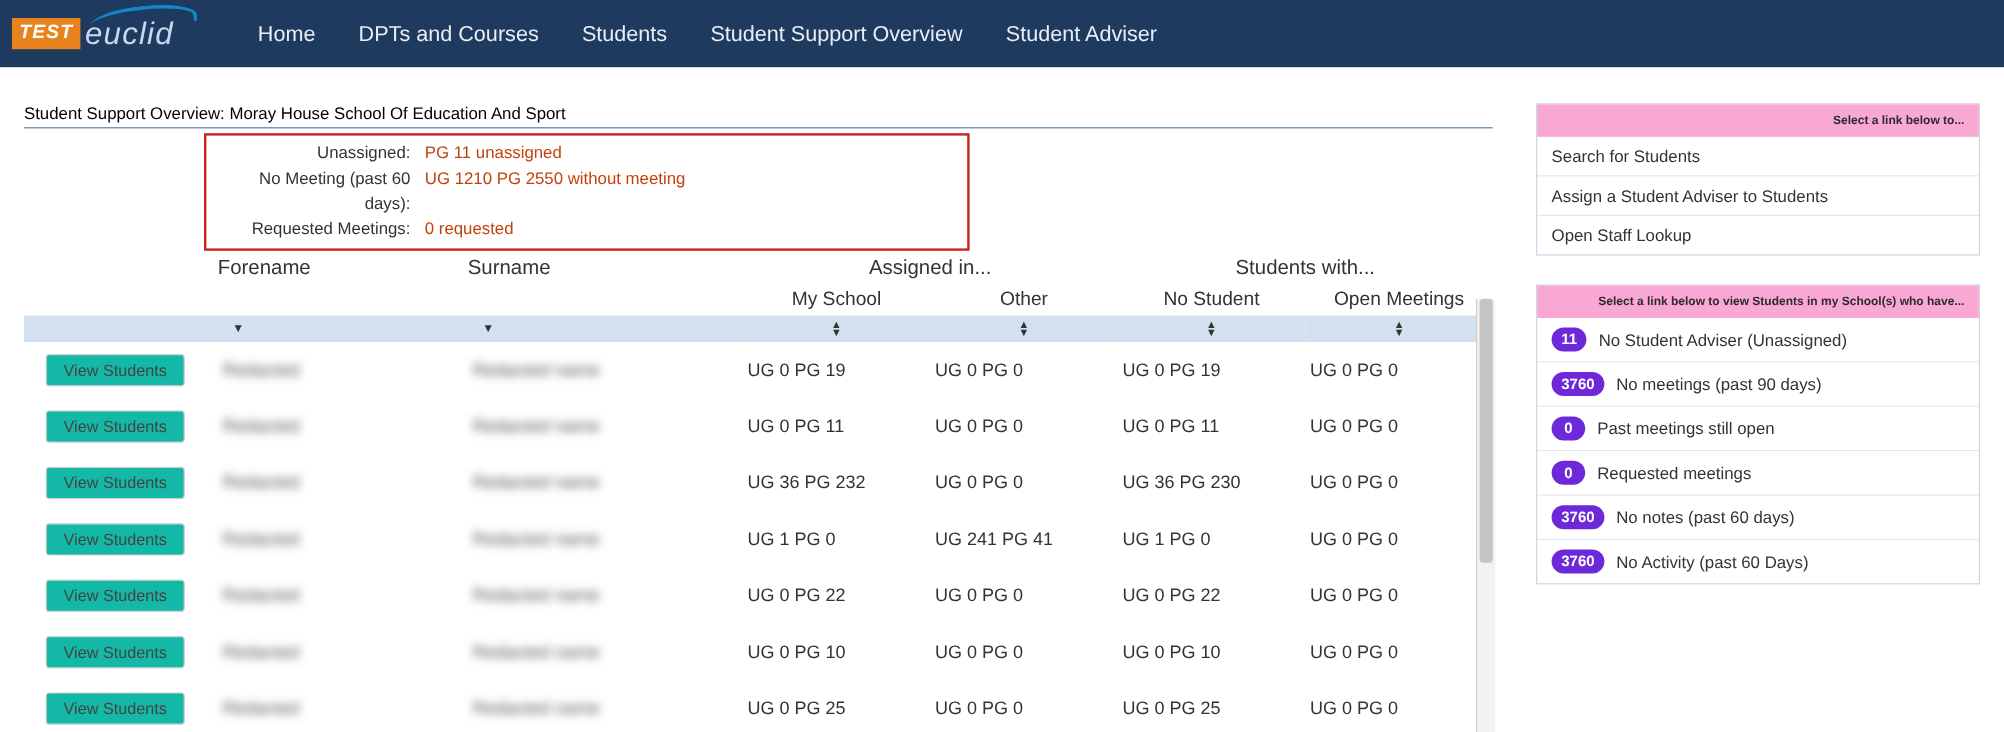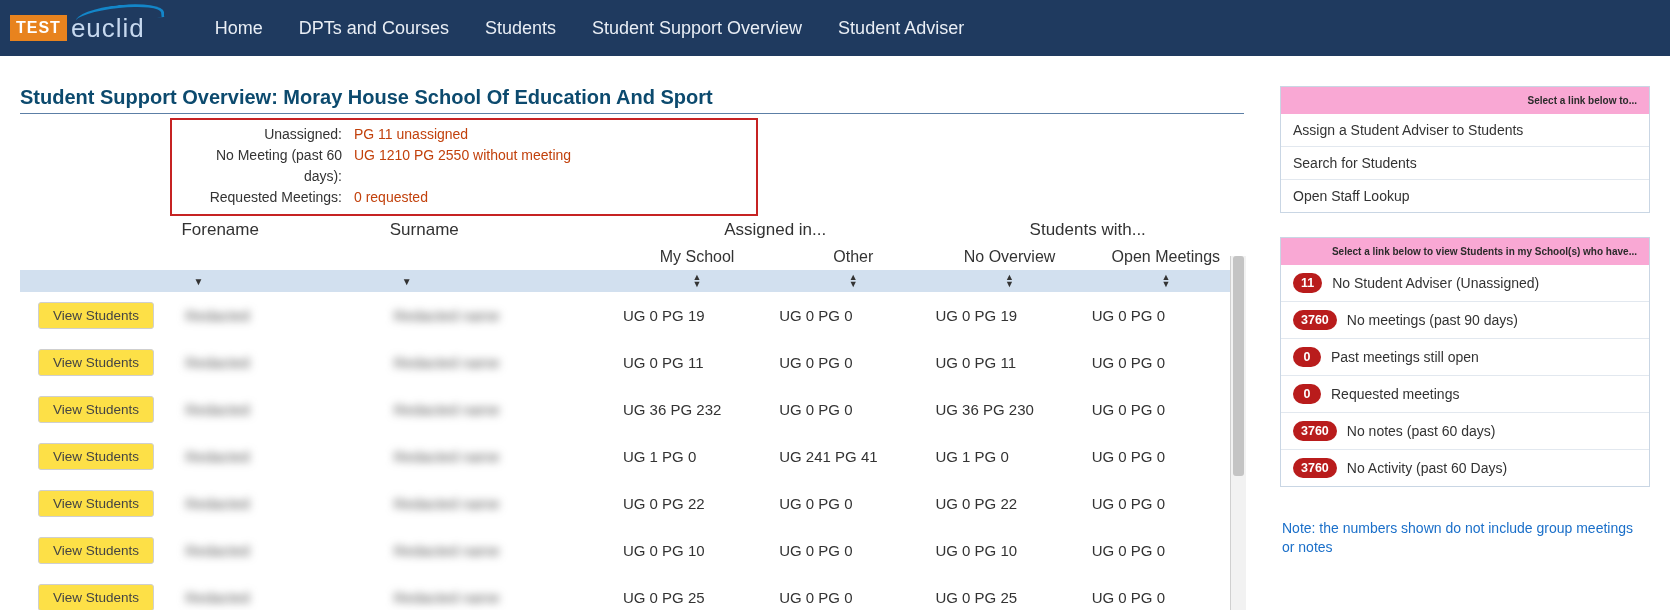--- a/index.html
+++ b/index.html
@@ -1,69 +1,69 @@
 <!DOCTYPE html>
 <html><head>
 <meta charset="utf-8">
 <style>
   * { box-sizing: border-box; margin: 0; padding: 0; }
   html, body { width: 1670px; font-family: "Segoe UI", Arial, sans-serif; font-size: 14px; color: #333; background:#fff; }
 
   
   .topnav { background:#1f3a5f; height:56px; display:flex; align-items:center; padding:0 18px 0 0; }
-  .logo { display:flex; align-items:center; padding:0 30px 0 10px; }
+  .logo { display:flex; align-items:center; padding:0 30px 0 10px;font-style:italic; }
   .logo-test { background:#e8831e; color:#fff; font-weight:bold; font-size:16px; padding:4px 6px; letter-spacing:1px; }
   .logo-word { color:#c7d9ef; font-size:26px; font-weight:300; letter-spacing:1px; margin-left:4px; position:relative; }
   .logo-word::before { content:""; position:absolute; top:-8px; left:4px; width:86px; height:14px; border:3px solid #1386c9; border-bottom:none; border-left:none; border-top-right-radius:60px 16px; border-top-left-radius:60px 16px; transform:rotate(-6deg); }
   .nav-links { display:flex; gap:36px; margin-left:40px; }
   .nav-links a { color:#e9eef5; text-decoration:none; font-size:18px; }
 
   
   .page { width:1670px; padding:30px 20px 0 20px; display:flex; gap:36px; align-items:flex-start; }
   .main { flex:1 1 auto; min-width:0; }
   .side { width:370px; flex:0 0 370px; }
 
-  .page-title { font-size:20px; font-weight:700; color:#0c4a6e; border-bottom:1px solid #5c7fa6; padding-bottom:4px; }
-
-  
-  .summary { border:2px solid #c62323; width:588px; margin:4px 0 0 150px; padding:4px 12px 6px 12px; font-size:14px; position:relative; }
+  .page-title { font-size:14px; font-weight:400; color:#000000; border-bottom:1px solid #5c7fa6; padding-bottom:4px; }
+
+  
+  .summary { border:2px solid #c62323; width:638px; margin:4px 0 0 150px; padding:4px 12px 6px 12px; font-size:14px; position:relative; }
   .summary-row { display:flex; line-height:1.5; }
   .summary-label { width:170px; text-align:right; padding-right:12px; color:#333; }
   .summary-val a { color:#c2410c; text-decoration:none; }
 
   
 
   
   .tbl-wrap { position:relative; margin-top:0; }
   .tbl { width:100%; border-collapse:collapse; table-layout:fixed; }
   .tbl th { font-weight:400; color:#333; font-size:16px; text-align:center; padding:4px 0;margin-top:26px; }
   .grp-hdr th { font-size:17px; }
   .sub-hdr th { font-size:16px; }
   .sort-row { background:#d2e0ef; }
   .sort-row th { padding:4px 0; }
   .sort-both::before { content:"\25B2"; display:block; font-size:9px; line-height:7px;}
   .sort-both::after  { content:"\25BC"; display:block; font-size:9px; line-height:7px;}
   .sort-down::after  { content:"\25BC"; font-size:10px; }
-  .btn { display:inline-block; border:1px solid #cfcfcf; border-radius:3px; background:#fde047; padding:5px 14px; font-size:13.5px; color:#444; cursor:pointer; }
+  .btn { display:inline-block; border:1px solid #cfcfcf; border-radius:3px; background:#14b8a6; padding:5px 14px; font-size:13.5px; color:#444; cursor:pointer; }
   .tbl td { padding:10px 4px; text-align:left; font-size:15px; color:#333; }
   .tbl td.col-action { text-align:left; padding-left:18px; width:160px;}
   .tbl td.col-fn, .tbl td.col-sn { text-align:left; }
   .blurred { filter:blur(4px); color:#555; user-select:none; }
   .lnktxt { color:#1a6fc9; }
 
   .scroll-hint { position:absolute; right:-2px; top:40px; bottom:0; width:16px; border-left:1px solid #d0d0d0; background:#f2f2f2; }
   .scroll-thumb { position:absolute; left:2px; right:2px; top:0; height:220px; background:#c4c4c4; border-radius:3px; }
 
   
   .panel { border:1px solid #c9d6e4; margin-bottom:24px; }
   .panel-hdr { background:#f9a8d4; padding:8px 12px; font-weight:700; font-size:10px; color:#2b2b2b;text-align:right; }
   .panel-list { list-style:none; }
   .panel-list li { border-top:1px solid #e2e8ef; padding:8px 12px; font-size:14px; color:#333; cursor:pointer; display:flex; align-items:center; gap:10px; }
   .panel-list li:first-child { border-top:none; }
-  .badge { display:inline-flex; align-items:center; justify-content:center; min-width:28px; height:20px; padding:0 8px; border-radius:10px; background:#b91c1c; color:#fff; font-size:12.5px; font-weight:700; }
+  .badge { display:inline-flex; align-items:center; justify-content:center; min-width:28px; height:20px; padding:0 8px; border-radius:10px; background:#6d28d9; color:#fff; font-size:12.5px; font-weight:700; }
   .note { padding:8px 12px 0 2px; color:#1a6fc9; font-size:14px; line-height:1.35; }
 
   
   col.c-action { width:155px; }
   col.c-fn { width:200px; }
   col.c-sn { width:220px; }
   col.c-mys { width:150px; }
   col.c-oth { width:150px; }
   col.c-nom { width:150px; }
   col.c-opm { width:150px; }
@@ -122,21 +122,21 @@
             <th style="text-align:left;">Surname</th>
             <th colspan="2">Assigned in...</th>
             <th colspan="2">Students with...</th>
           </tr>
           <tr class="sub-hdr">
             <th></th>
               <th></th>
               <th></th>
             <th>My School</th>
             <th>Other</th>
-            <th>No Overview</th>
+            <th>No Student</th>
             <th>Open Meetings</th>
           </tr>
           <tr class="sort-row">
             <th></th>
             <th style="text-align:left;padding-left:12px;font-size:10px;"><span class="sort-down"></span></th>
             <th style="text-align:left;padding-left:12px;font-size:10px;"><span class="sort-down"></span></th>
             <th><span class="sort-both"></span></th>
             <th><span class="sort-both"></span></th>
             <th><span class="sort-both"></span></th>
             <th><span class="sort-both"></span></th>
@@ -211,22 +211,22 @@
       <div class="scroll-hint">
           <div class="scroll-thumb"></div>
         </div>
     </div>
   </div>
 
   <div class="side">
     <div class="panel">
       <div class="panel-hdr">Select a link below to...</div>
       <ul class="panel-list" id="panel1-list">
+          <li>Search for Students</li>
           <li>Assign a Student Adviser to Students</li>
-          <li>Search for Students</li>
           <li>Open Staff Lookup</li>
         </ul>
     </div>
 
     <div class="panel">
       <div class="panel-hdr">Select a link below to view Students in my School(s) who have...</div>
       <ul class="panel-list" id="panel2-list">
           <li>
             <span class="badge">11</span>
             <span>No Student Adviser (Unassigned)</span>
@@ -246,15 +246,14 @@
           <li>
             <span class="badge">3760</span>
             <span>No notes (past 60 days)</span>
           </li>
           <li>
             <span class="badge">3760</span>
             <span>No Activity (past 60 Days)</span>
           </li>
         </ul>
     </div>
-    <div class="note">Note: the numbers shown do not include group meetings or notes</div>
   </div>
 </div>
 
 </body></html>

